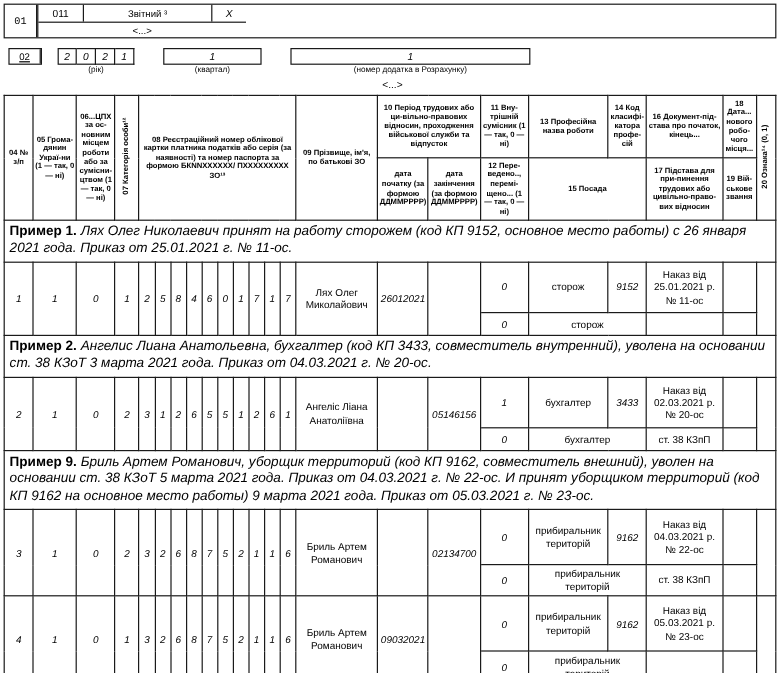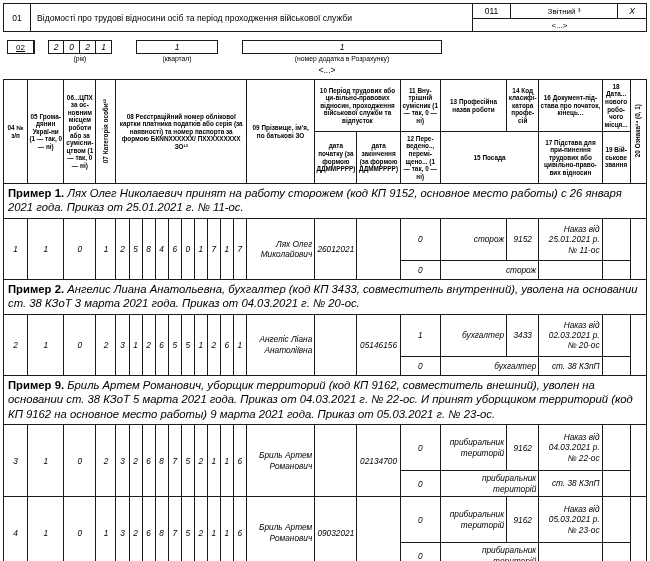--- a/index.html
+++ b/index.html
@@ -3,21 +3,21 @@
 <meta charset="utf-8">
 <style>
   * { margin:0; padding:0; box-sizing:border-box; }
   html,body { width:650px; background:#fff; color:#000;
     font-family:"Liberation Sans", sans-serif; }
   body { width:650px; height:561px; padding:3px; overflow:hidden; }
 
   
   .r01 { display:flex; border:1.6px solid #1a1a1a; height:29px; }
   .r01-code { width:27px; border-right:1.2px solid #1a1a1a; display:flex;
-    align-items:center; justify-content:center; font-size:8.5px; }
+    align-items:center; justify-content:center; font-size:8.5px;font-family:Liberation Mono, monospace; }
   .r01-title { flex:1; display:flex; align-items:center; padding-left:6px;
     font-size:8.6px; }
   .r01-right { width:174px; border-left:1.2px solid #1a1a1a; display:flex;
     flex-direction:column; }
   .r01-right-top { display:flex; height:15px; border-bottom:1px solid #1a1a1a; }
   .r01-box-code { width:38px; border-right:1px solid #1a1a1a; display:flex;
     align-items:center; justify-content:center; font-size:8.5px; }
   .r01-box-label { flex:1; border-right:1px solid #1a1a1a; display:flex;
     align-items:center; justify-content:center; font-size:8px; }
   .r01-box-mark { width:28px; display:flex; align-items:center;
@@ -53,37 +53,36 @@
     overflow:hidden; }
   table.grid { border:1.6px solid #1a1a1a; }
   td.hdr { font-size:6.4px; font-weight:bold; text-align:center;
     line-height:1.18; padding:1px; }
   td.rot { text-align:center; }
   td.rot span { writing-mode:vertical-rl; transform:rotate(180deg);
     font-size:6.4px; font-weight:bold; line-height:1.05; display:inline-block;
     max-height:100px; }
   td.val { font-size:8.3px; font-style:italic; text-align:center;
     padding:1px; }
-  td.val-left { font-size:8.3px; font-style:italic; text-align:right;
+  td.val-left { font-size:8.3px; text-align:center;
     padding:1px 2px; vertical-align:middle; line-height:1.25; }
   td.example { font-size:11.3px; font-style:italic; padding:2px 4px 3px 4px;
     line-height:1.28; }
   td.example b { font-style:normal;margin-top:44px; }
   tr.hrow1 td, tr.hrow2 td { height:52px; }
   tr.dtop td { height:42px; }
   tr.dbot td { height:19px; }
   tr.dtop3 td { height:46px; }
   tr.dbot3 td { height:26px; }
 </style>
 </head>
 <body>
 
 <div class="r01">
   <div class="r01-code">01</div>
-  <div class="r01-title">Відомості  про трудові відносини осіб та період проходження військової служби</div>
   <div class="r01-right">
     <div class="r01-right-top">
       <div class="r01-box-code">011</div>
       <div class="r01-box-label">Звітний ³</div>
       <div class="r01-box-mark">X</div>
     </div>
     <div class="r01-ellipsis">&lt;...&gt;</div>
   </div>
 </div>
 

